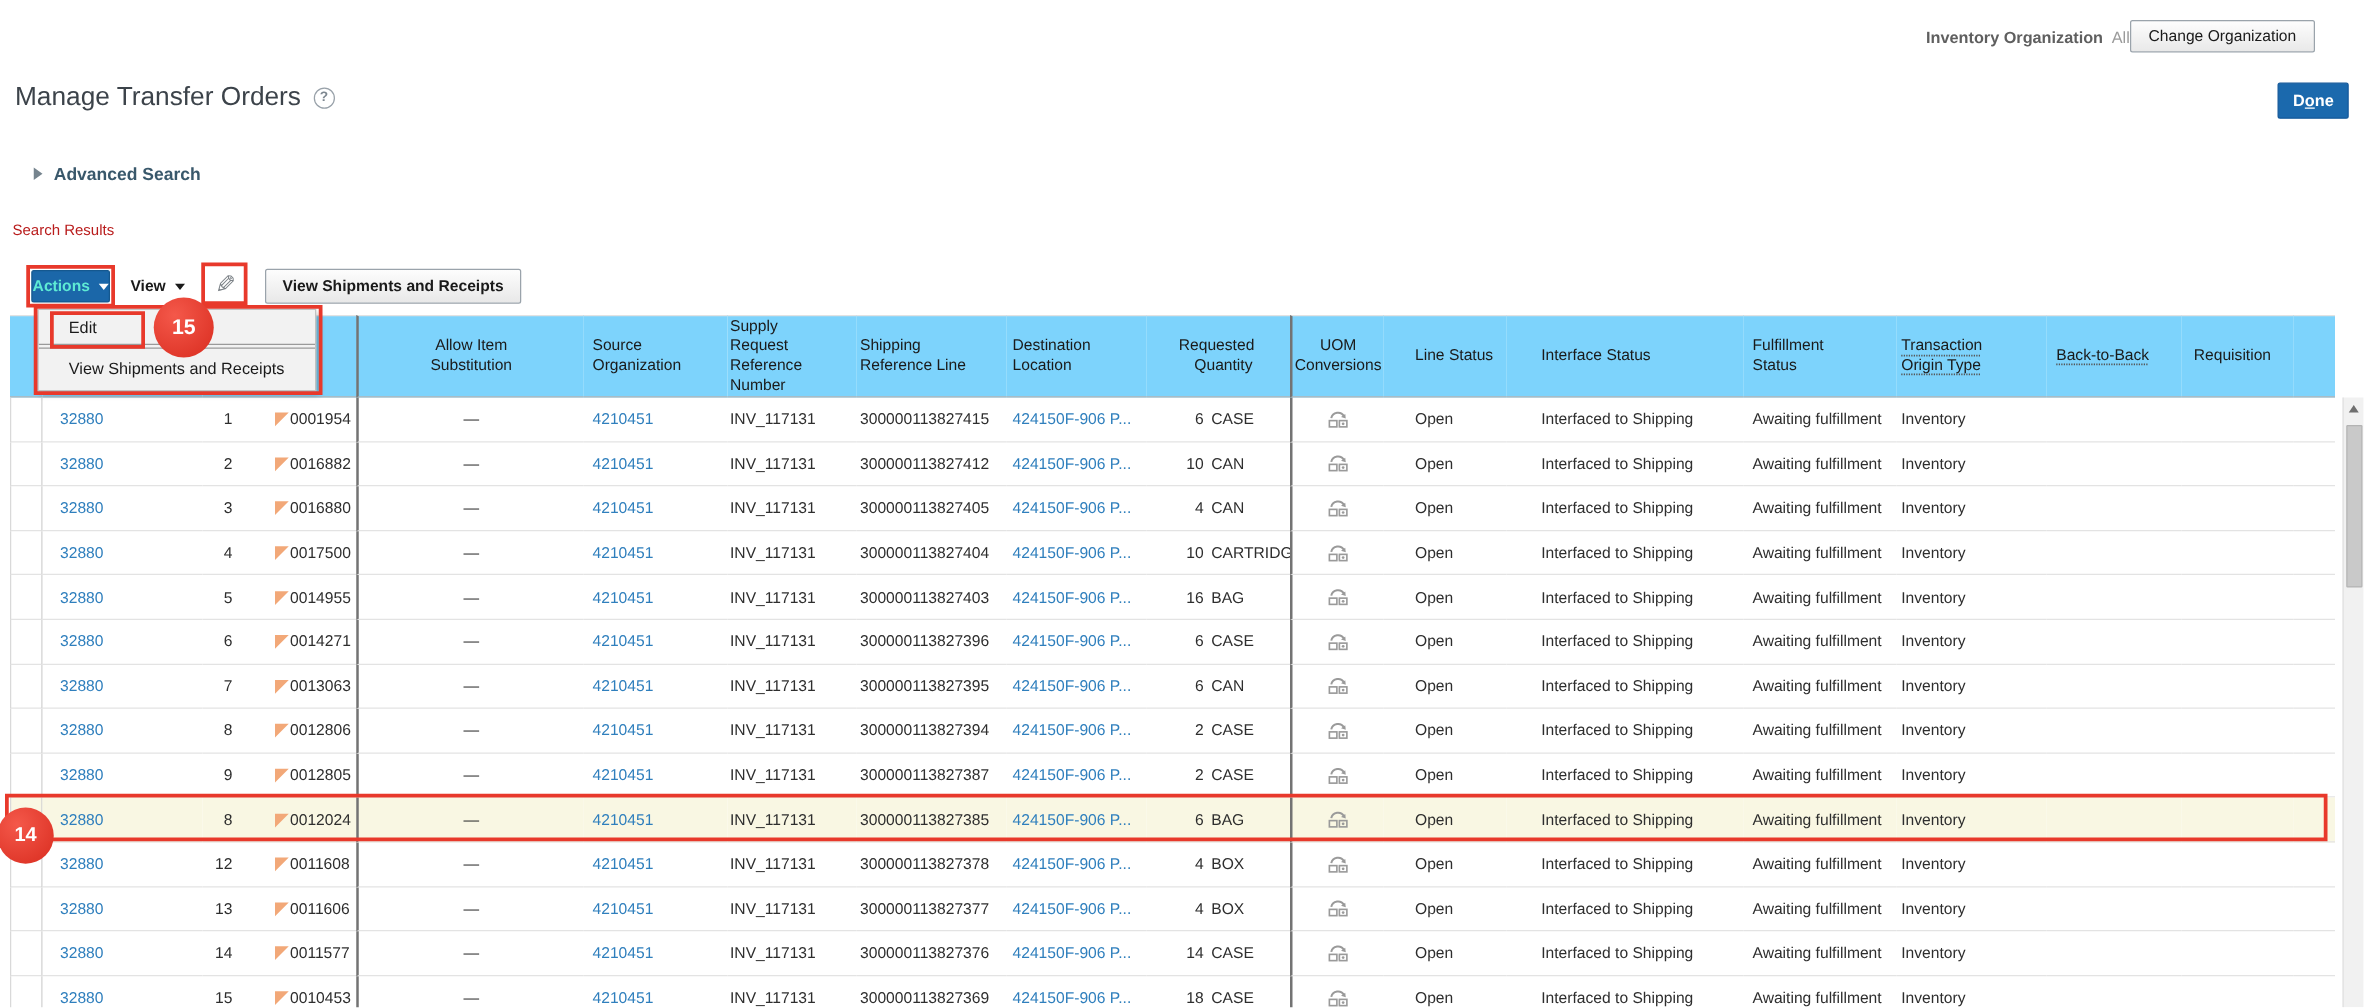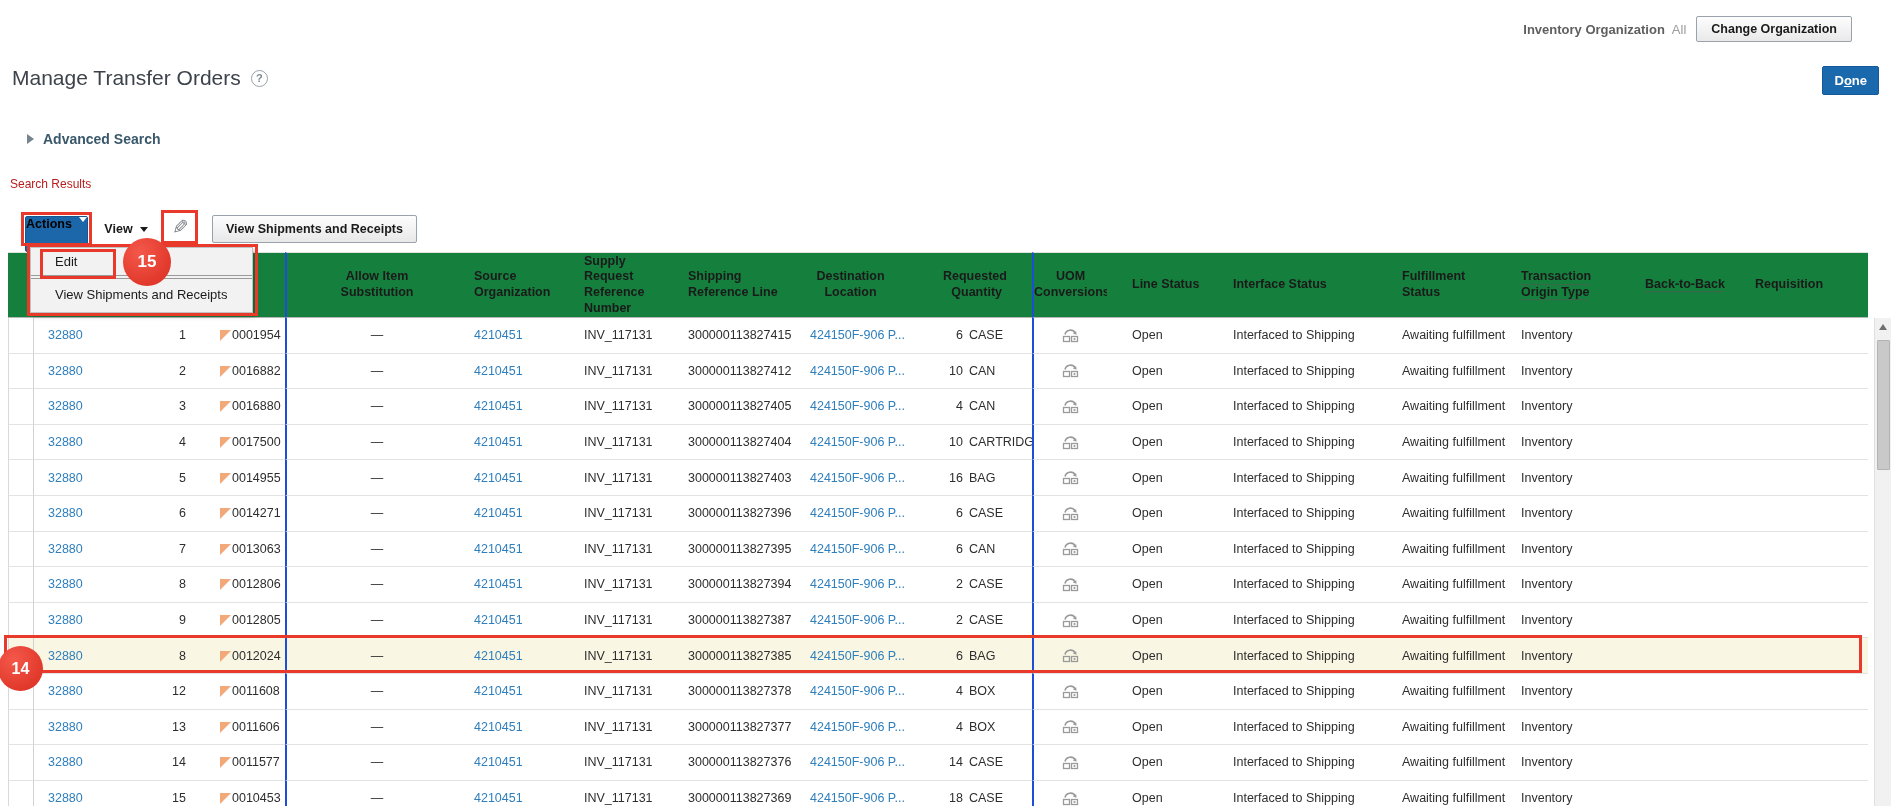--- a/index.html
+++ b/index.html
@@ -6,61 +6,61 @@
   html,body { background:#fff; }
   .stage {
     position: relative; width: 1891px; height: 806px; overflow: hidden;
     background:#fff; font-family:"Liberation Sans", sans-serif; color:#2e2e2e;
   }
   
   .org-bar { position:absolute; top:16px; right:39px; display:flex; align-items:center; }
   .org-label { font-size:13px; font-weight:bold; color:#5f5f5f; }
   .org-value { font-size:13px; color:#9b9b9b; margin-left:7px; }
   .btn-gray {
-    margin-left:10px; padding:5px 14px; font-size:12.5px; font-weight:bold; color:#1a1a1a;
+    padding:5px 14px; font-size:12.5px; font-weight:normal; color:#1a1a1a;
     background:linear-gradient(#fdfdfd,#e9e9e9); border:1px solid #9aa3ab; border-radius:2px; cursor:pointer;
     font-family:"Liberation Sans", sans-serif;
   }
   
   .page-title { position:absolute; left:12px; top:66px; font-size:21px; color:#3c434a; display:flex; align-items:center; }
   .help-icon { display:inline-flex; align-items:center; justify-content:center; margin-left:10px;
     width:17px; height:17px; border:1.5px solid #98a1a9; border-radius:50%; font-size:11px; color:#7d8790; font-weight:bold; }
   .btn-done { position:absolute; top:66px; right:12px; padding:6px 11px; background:#1b69ad; color:#fff;
     font-size:13px; font-weight:bold; border:1px solid #15599a; border-radius:2px; cursor:pointer; font-family:"Liberation Sans", sans-serif;}
   .btn-done .ak { text-decoration:underline; }
   
   .adv-search { position:absolute; left:27px; top:131px; font-size:14px; font-weight:bold; color:#39586b; display:flex; align-items:center; }
   .tri-right { width:0; height:0; border-left:7px solid #76848e; border-top:5px solid transparent; border-bottom:5px solid transparent; margin-right:9px; }
   .saved-search { position:absolute; top:126px; right:13px; display:flex; align-items:center; }
   .saved-search-label { font-size:13px; font-weight:bold; color:#4a4a4a; margin-right:8px; }
   .select-box { width:165px; height:26px; border:1px solid #8f8f8f; border-radius:2px; background:#fff;
     font-size:12.5px; color:#1a1a1a; display:flex; align-items:center; padding:0 6px; justify-content:space-between; cursor:pointer;}
   .chev { font-size:11px; color:#333; transform:scaleY(.8); }
   .section-title { position:absolute; left:10px; top:177px; font-size:12px; color:#b91c1c; }
   
-  .btn-actions { position:absolute; left:25px; top:216px; width:63px; height:36px; background:#1b67a9;
-    border:1px solid #15588f; border-radius:2px; color:#000000; font-size:12.5px; font-weight:bold;
-    display:flex; justify-content:center; cursor:pointer; font-family:"Liberation Sans", sans-serif;}
+  .btn-actions { position:absolute; left:25px; top:216px; width:63px; height:26px; background:#1b67a9;
+    border:1px solid #15588f; border-radius:2px; color:#5eead4; font-size:12.5px; font-weight:bold;
+    display:flex; align-items:center; justify-content:center; cursor:pointer; font-family:"Liberation Sans", sans-serif;}
   .btn-view { position:absolute; left:97px; top:216px; width:58px; height:26px; background:transparent; border:none;
     color:#1a1a1a; font-size:12.5px; font-weight:bold; display:flex; align-items:center; justify-content:center; cursor:pointer; font-family:"Liberation Sans", sans-serif;}
   .caret-down-w { width:0;height:0;border-top:5px solid #fff;border-left:4px solid transparent;border-right:4px solid transparent;margin-left:7px;}
   .caret-down-b { width:0;height:0;border-top:5px solid #1a1a1a;border-left:4px solid transparent;border-right:4px solid transparent;margin-left:7px;}
   .pencil-btn { position:absolute; left:166px; top:214px; width:28px; height:26px; display:flex; align-items:center; justify-content:center; cursor:pointer;}
   .pencil-glyph { font-size:20px; color:#7c8287; transform:scaleX(-1); }
   .btn-vsr { position:absolute; left:212px; top:215px; height:28px; padding:0 13px; background:linear-gradient(#fdfdfd,#e8e8e8);
     border:1px solid #9aa3ab; border-radius:2px; font-size:12.5px; font-weight:bold; color:#1a1a1a; cursor:pointer; font-family:"Liberation Sans", sans-serif;}
   
   .tablewrap { position:absolute; left:8px; top:252px; width:1860px; }
   table { border-collapse:separate; border-spacing:0; table-layout:fixed; width:1860px; }
   th, td { font-size:12.5px; white-space:nowrap; overflow:hidden; vertical-align:middle; }
-  thead th { height:66px; font-weight:bold; color:#1a1a1a; text-align:left; border-bottom:1px solid #b5b5b5; border-top:1px solid #e2e2e2; background:#15803d; white-space:normal; line-height:1.25; }
+  thead th { height:66px; font-weight:normal; color:#1a1a1a; text-align:left; border-bottom:1px solid #b5b5b5; border-top:1px solid #e2e2e2; background:#7dd3fc; white-space:normal; line-height:1.25; }
   tbody td { height:35.6px; border-bottom:1px solid #e3e3e3; color:#2e2e2e; }
   tr.hl td { background:#f9f7e3; }
   .col-sel-td { border-right:1px solid #d2d2d2; border-left:1px solid #d9d9d9; }
-  .cyan-l { border-left:2px solid #1d4ed8;margin-top:16px; }
+  .cyan-l { border-left:2px solid #737373;margin-top:16px; }
   .pad-l8 { padding-left:8px; } .pad-l14 { padding-left:14px; } .pad-l16 { padding-left:16px; }
   .pad-l7 { padding-left:7px; } .pad-l2 { padding-left:2px; } .pad-l3 { padding-left:3px; }
   .pad-l5 { padding-left:5px; } .pad-l25 { padding-left:25px; } .pad-l28 { padding-left:28px; }
   .pad-l4 { padding-left:4px;margin-left:18px; } .pad-l10 { padding-left:10px; }
   .t-center { text-align:center; }
   .qty-head { text-align:right; padding-right:30px; }
   a.link { color:#2f7fbd; text-decoration:none; cursor:pointer; }
   .line-num { text-align:right; padding-right:26px; }
   .item-flag { display:inline-block; width:0; height:0; border-top:11px solid #f2a878; border-right:11px solid transparent; margin-right:1px; vertical-align:-2px; }
   .qtycell { display:flex; align-items:center; }
@@ -145,21 +145,21 @@
       <thead>
         <tr>
           <th></th>
           <th class="pad-l14">Transfer Order</th>
           <th>Line</th>
           <th class="pad-l16">Item</th>
           <th class="t-center cyan-l" style="padding:0 40px;">Allow Item Substitution</th>
           <th class="pad-l7" style="padding-right:24px;">Source Organization</th>
           <th class="pad-l2" style="padding-right:18px;">Supply Request Reference Number</th>
           <th class="pad-l3" style="padding-right:22px;">Shipping Reference Line</th>
-          <th class="pad-l5" style="padding-right:26px;text-align:center;">Destination Location</th>
+          <th class="pad-l5" style="padding-right:26px;">Destination Location</th>
           <th class="qty-head" style="padding-left:26px;">Requested Quantity</th>
           <th class="t-center cyan-l">UOM Conversions</th>
           <th class="pad-l25">Line Status</th>
           <th class="pad-l28" style="padding-right:60px;">Interface Status</th>
           <th class="pad-l7" style="padding-right:40px;">Fulfillment Status</th>
           <th class="pad-l4" style="padding-right:30px;"><span class="dotted">Transaction Origin Type</span></th>
           <th class="pad-l8"><span class="dotted">Back-to-Back</span></th>
           <th class="pad-l10">Requisition</th>
           <th></th>
         </tr>

